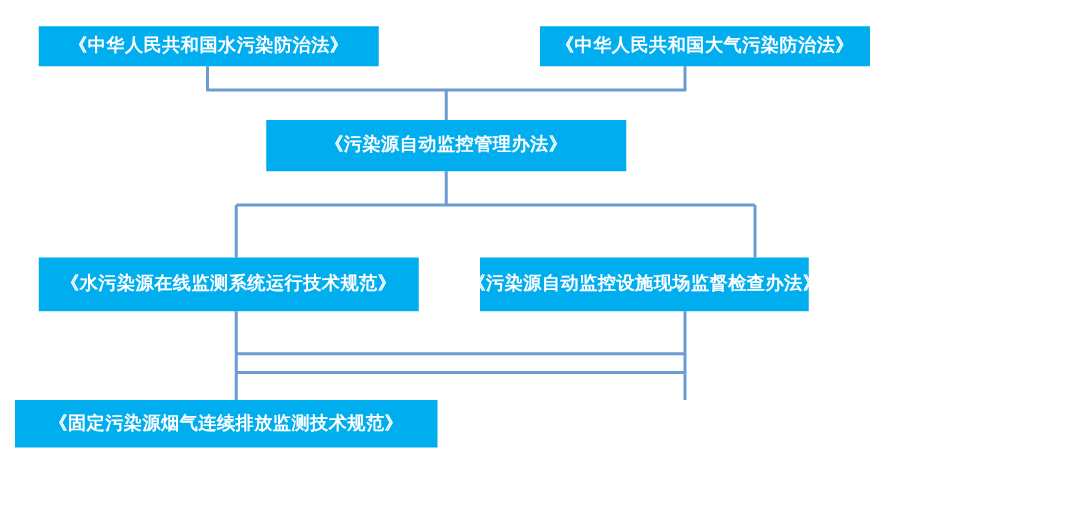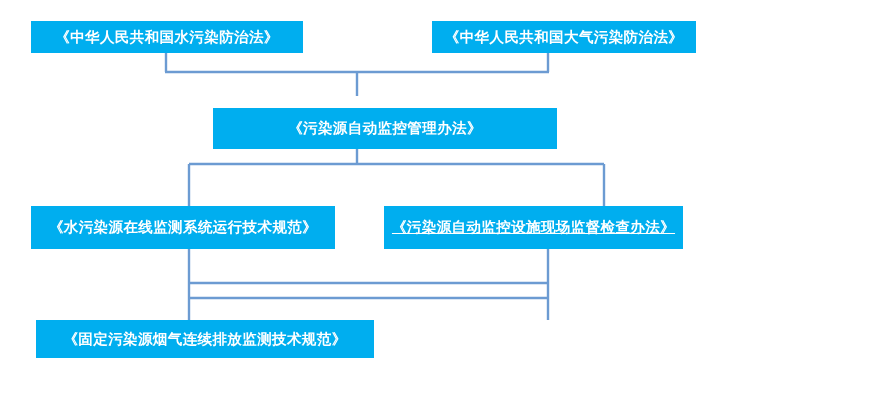--- a/index.html
+++ b/index.html
@@ -78,30 +78,30 @@
   </svg>
 
   <div class="node-box" style="left:31px; top:21px; width:272px; height:32px;">
     <span class="node-label">《中华人民共和国水污染防治法》</span>
   </div>
 
   <div class="node-box" style="left:408px; top:21px; width:264px; height:32px;margin-left:24px;">
     <span class="node-label">《中华人民共和国大气污染防治法》</span>
   </div>
 
-  <div class="node-box" style="left:213px; top:108px; width:344px; height:41px;">
+  <div class="node-box" style="left:213px; top:96px; width:288px; height:41px;">
     <span class="node-label">《污染源自动监控管理办法》</span>
   </div>
 
   <div class="node-box" style="left:31px; top:206px; width:304px; height:43px;">
     <span class="node-label">《水污染源在线监测系统运行技术规范》</span>
   </div>
 
-  <div class="node-box" style="left:384px; top:206px; width:299px; height:43px;text-decoration:underline;">
+  <div class="node-box" style="left:384px; top:206px; width:263px; height:43px;">
     <span class="node-label">《污染源自动监控设施现场监督检查办法》</span>
   </div>
 
-  <div class="node-box" style="left:36px; top:320px; width:338px; height:38px;">
+  <div class="node-box" style="left:12px; top:320px; width:338px; height:38px;">
     <span class="node-label">《固定污染源烟气连续排放监测技术规范》</span>
   </div>
 
 
 </div>
 
 </body></html>

